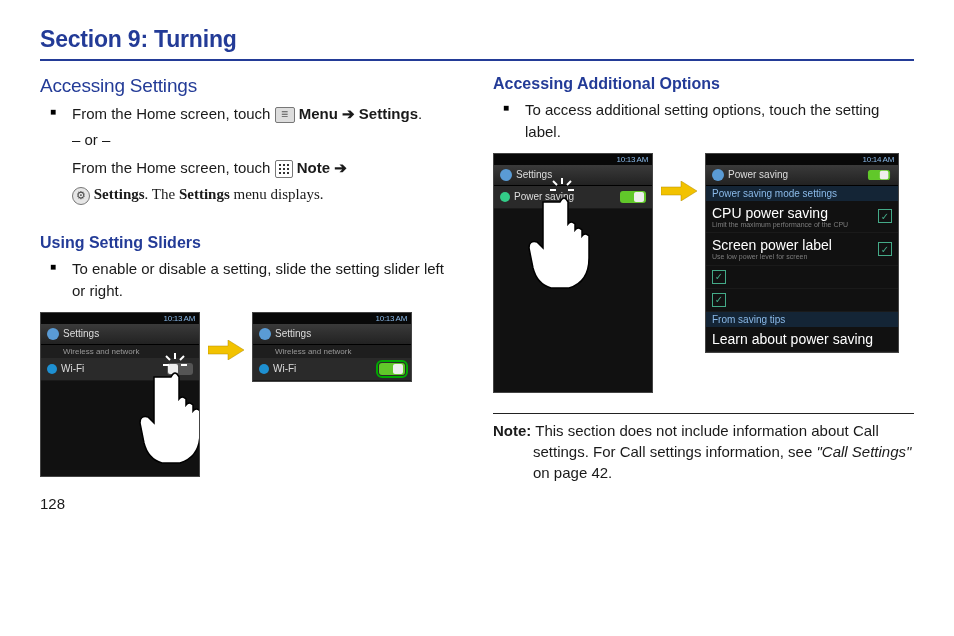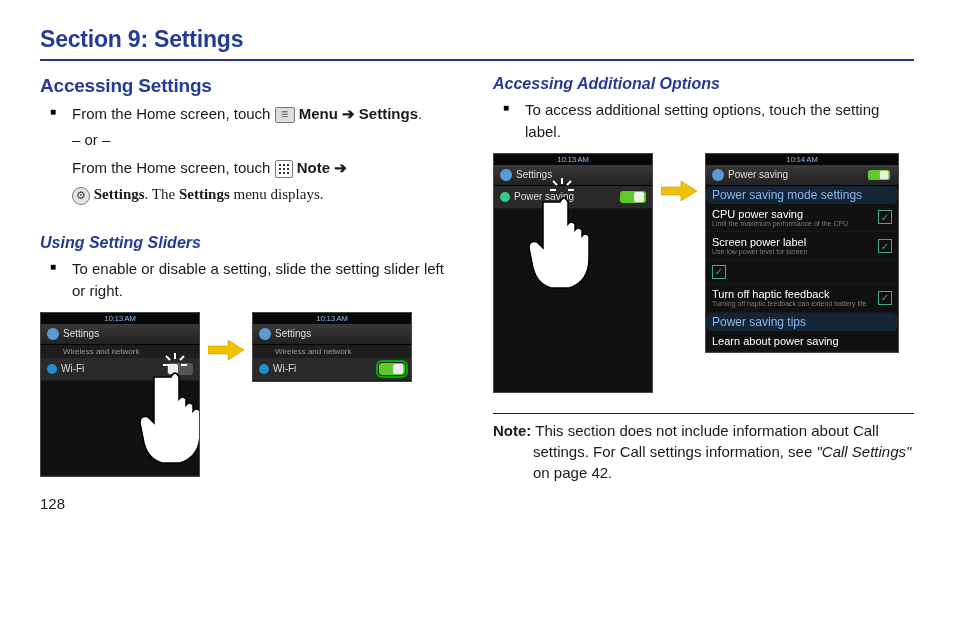--- a/index.html
+++ b/index.html
@@ -27,29 +27,28 @@
   .columns {
     display: flex;
     gap: 32px;
   }
   .col {
     flex: 1;
     min-width: 0;
   }
   .h2 {
     font-size: 19px;
-    font-weight: 700;
+    font-weight: 400;
     color: #233b97;
     margin: 2px 0 6px 0;
     letter-spacing: -0.2px;
   }
   .h3 {
     font-size: 16px;
     font-weight: 700;
-    font-style: italic;
     color: #233b97;
     margin: 28px 0 6px 0;
   }
   ul.sq {
     list-style: none;
     padding: 0 0 0 32px;
     margin: 4px 0;
   }
   ul.sq > li {
     position: relative;
@@ -117,21 +116,21 @@
     box-sizing: border-box;
     font-size: 10px;
     color: #ddd;
     position: relative;
     overflow: hidden;
   }
   .ss-status {
     background: #080808;
     color: #8ab9e8;
     font-size: 8px;
-    text-align: center;
+    text-align: right;
     padding: 1px 4px;
     letter-spacing: -0.3px;
   }
   .ss-header {
     background: linear-gradient(#3a3a3a,#222);
     padding: 4px 6px;
     display: flex;
     align-items: center;
     gap: 4px;
     border-bottom: 1px solid #000;
@@ -180,25 +179,25 @@
     position: absolute;
     width: 80px; height: 110px;
     pointer-events: none;
   }
   .tap {
     position:absolute; width:24px;height:24px;
   }
 
   
   .ss-item { padding:4px 6px; border-bottom:1px solid #1a1a1a; }
-  .ss-item .t { color:#fff; font-size:11px; }
+  .ss-item .t { color:#fff; font-size:14px; }
   .ss-item .s { color:#7d7d7d; font-size:7px; line-height:1.1; }
   .ss-item.flex { display:flex;justify-content:space-between;align-items:center;}
   .ck { width:12px;height:12px;border:1px solid #4a8; display:flex;align-items:center;justify-content:center;color:#4a8;font-size:10px;}
-  .ss-section { background:#142536;color:#8ab9e8;font-size:12px;padding:2px 6px;border-radius:6px;}
+  .ss-section { background:#142536;color:#8ab9e8;font-size:10px;padding:2px 6px;}
 
   
   .note-divider {
     border:0; border-top:1px solid #222; margin: 20px 0 6px 0;
   }
   .note {
     font-family: "Arial Narrow", Arial, sans-serif;
     font-stretch: condensed;
     line-height: 1.4;
     padding-left: 40px;
@@ -209,21 +208,21 @@
   .pagenum {
     margin-top: 12px;
     font-size: 15px;
     font-family: Liberation Sans, sans-serif;
     font-stretch: condensed;
   }
 </style>
 </head>
 <body>
 
-<div class="section-title">Section 9: Settings</div>
+<div class="section-title">Section 9: Turning</div>
 <hr class="rule">
 
 <div class="columns">
 
   <div class="col">
     <div class="h2">Accessing Settings</div>
 
     <ul class="sq">
       <li>
         <span>From the Home screen, touch </span>
@@ -367,27 +366,23 @@
           <div>
               <div class="t">Screen power label</div>
               <div class="s">Use low power level for screen</div>
             </div>
           <div class="ck">✓</div>
         </div>
         <div class="ss-item flex">
           <div class="ck">✓</div>
         </div>
         <div class="ss-item flex">
-          <div>
-              <div class="t">Turn off haptic feedback</div>
-              <div class="s">Turning off haptic feedback can extend battery life</div>
-            </div>
           <div class="ck">✓</div>
         </div>
-        <div class="ss-section">Power saving tips</div>
+        <div class="ss-section">From saving tips</div>
         <div class="ss-item">
           <div class="t">Learn about power saving</div>
         </div>
       </div>
     </div>
 
     <hr class="note-divider">
     <div class="note">
       <span class="bold">Note:</span><span> This section does not include information about Call settings. For Call settings information, see </span><span class="ref">"Call Settings"</span><span> on page 42.</span>
     </div>

